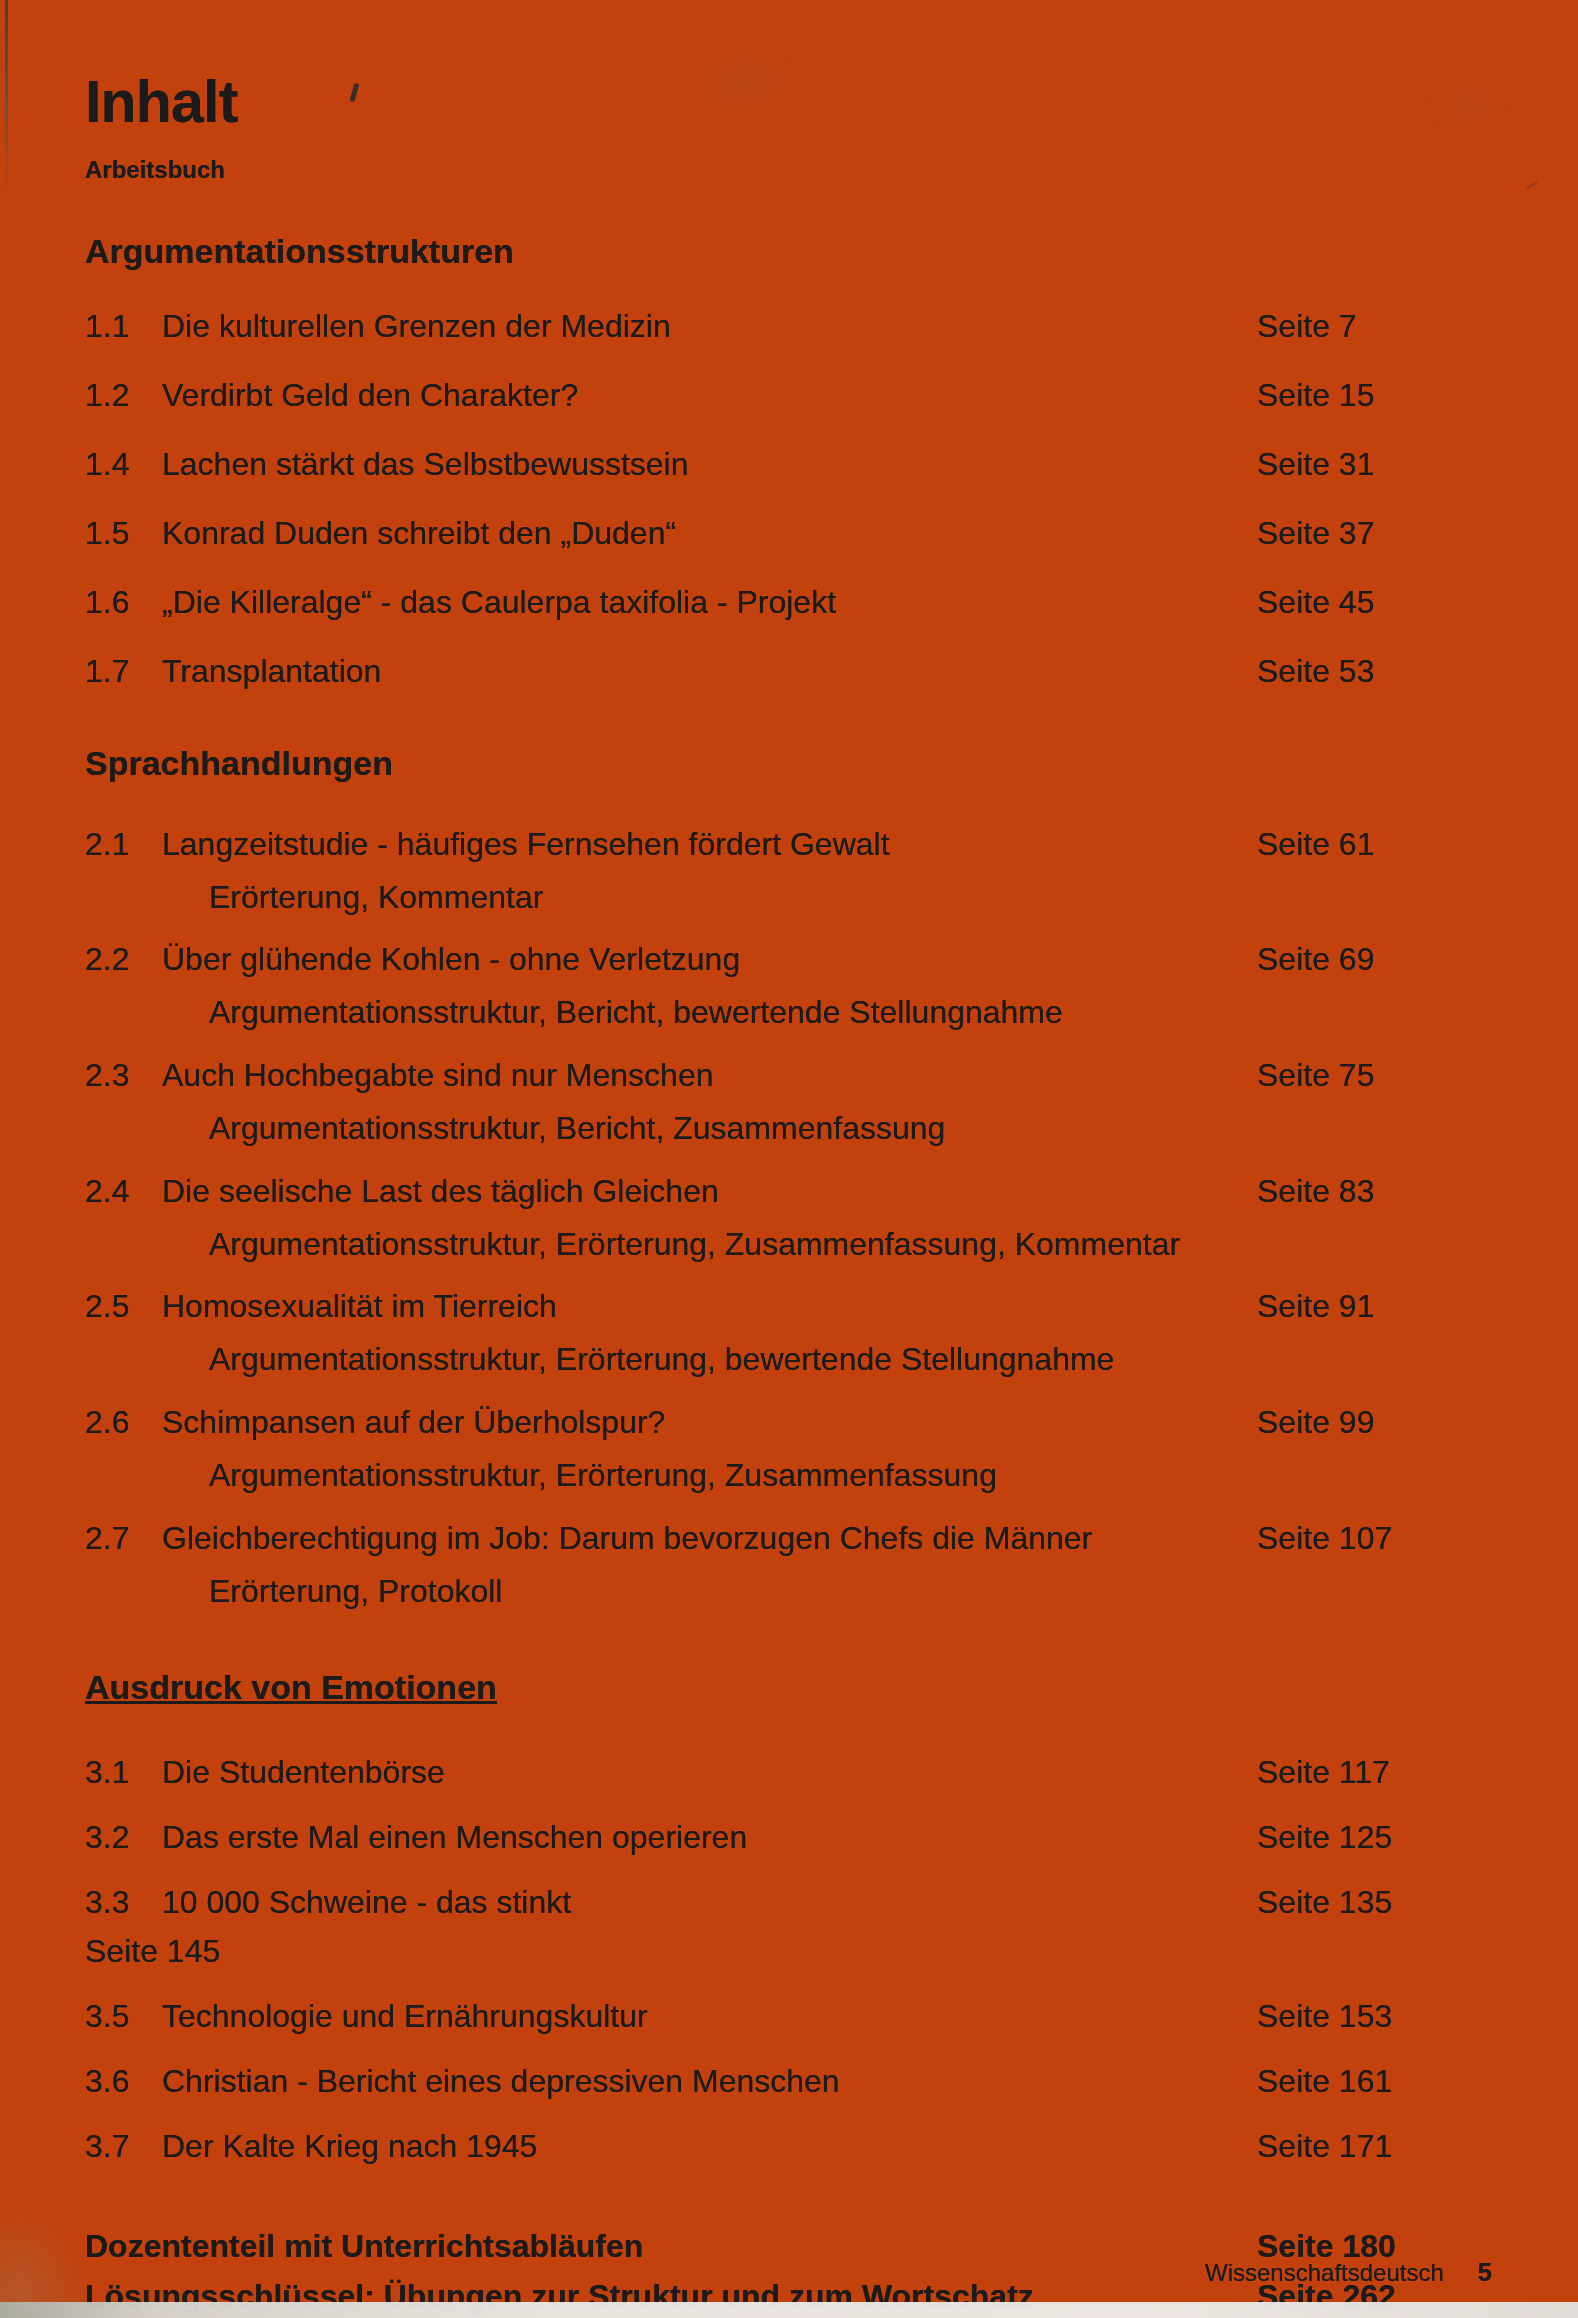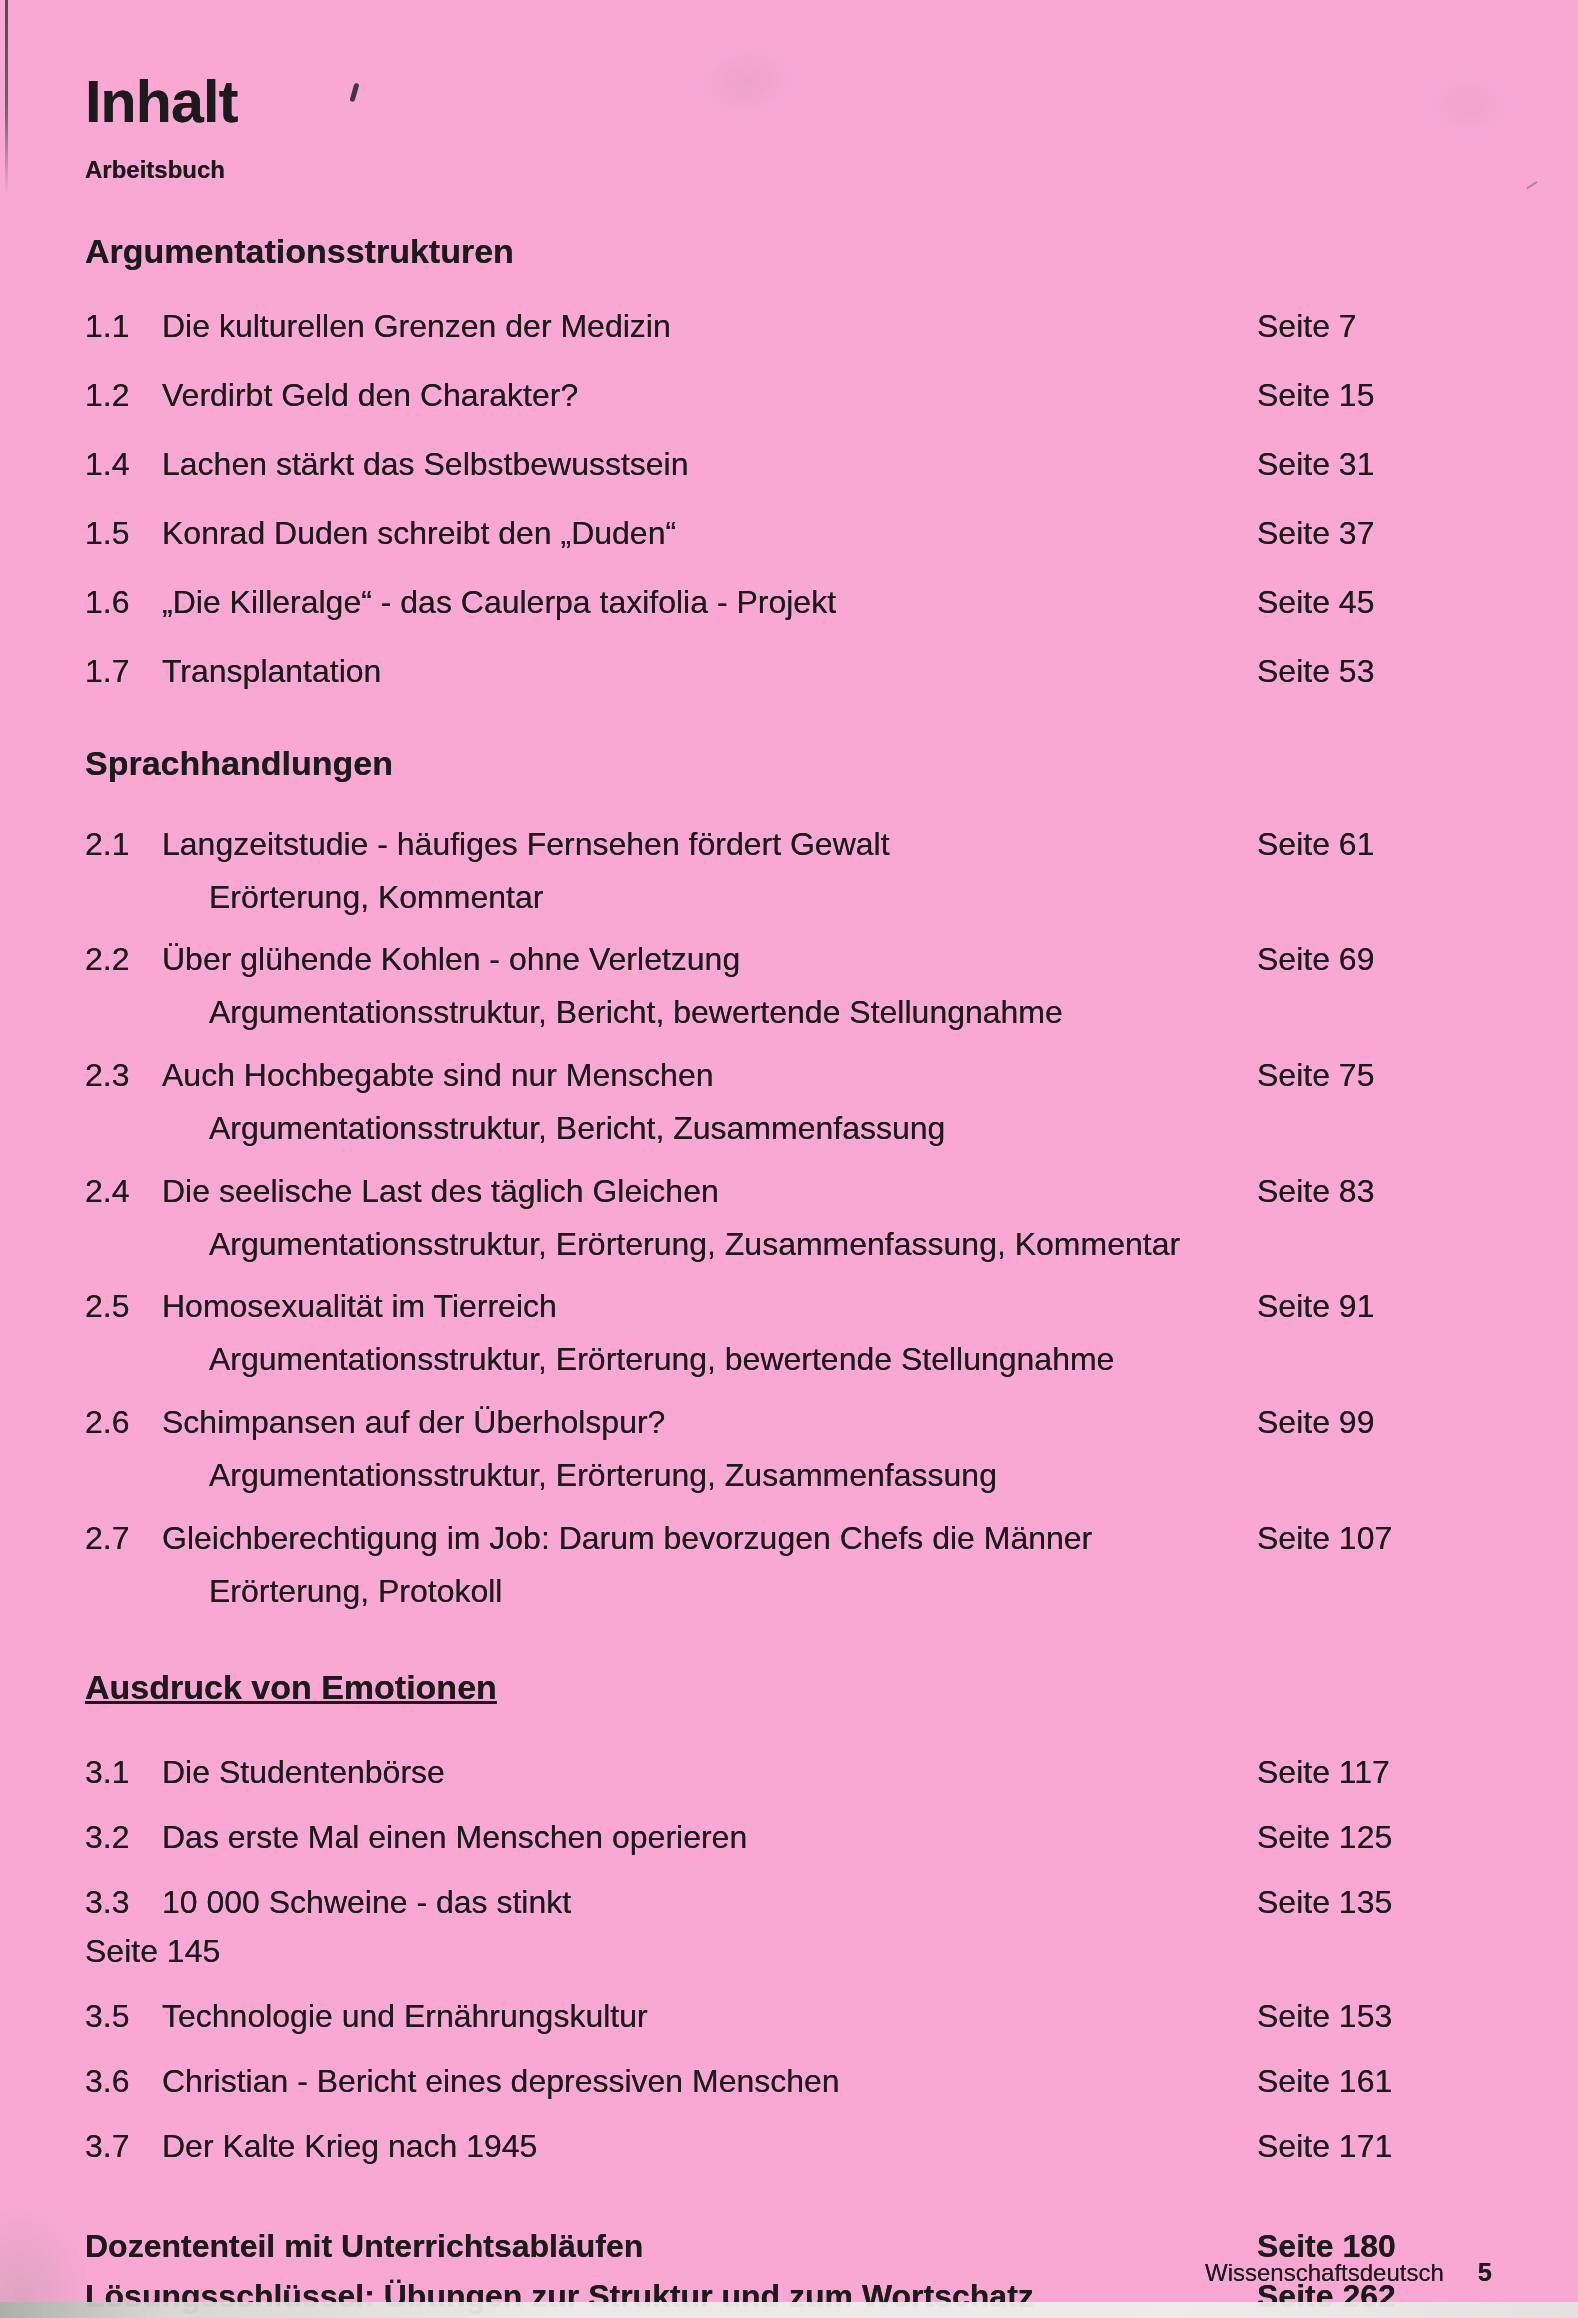--- a/index.html
+++ b/index.html
@@ -2,21 +2,21 @@
 <html style="font-size:12.4px"><head>
 <meta charset="utf-8">
 <style>
   html, body { margin: 0; padding: 0; background: #9a9a9a; }
   * { box-sizing: border-box; }
 
   .page {
     position: relative;
     width: 1579px;
     height: 2319px;
-    background: #f9a8d4;
+    background: #c2410c;
     overflow: hidden;
     font-family: "Liberation Sans", "DejaVu Sans", sans-serif;
     color: #1b1b1b;
     text-shadow: 0 0 0.5px rgba(25,25,25,0.85);
   }
 
   .content {
     position: absolute;
     left: 85px;
     top: 73px;

